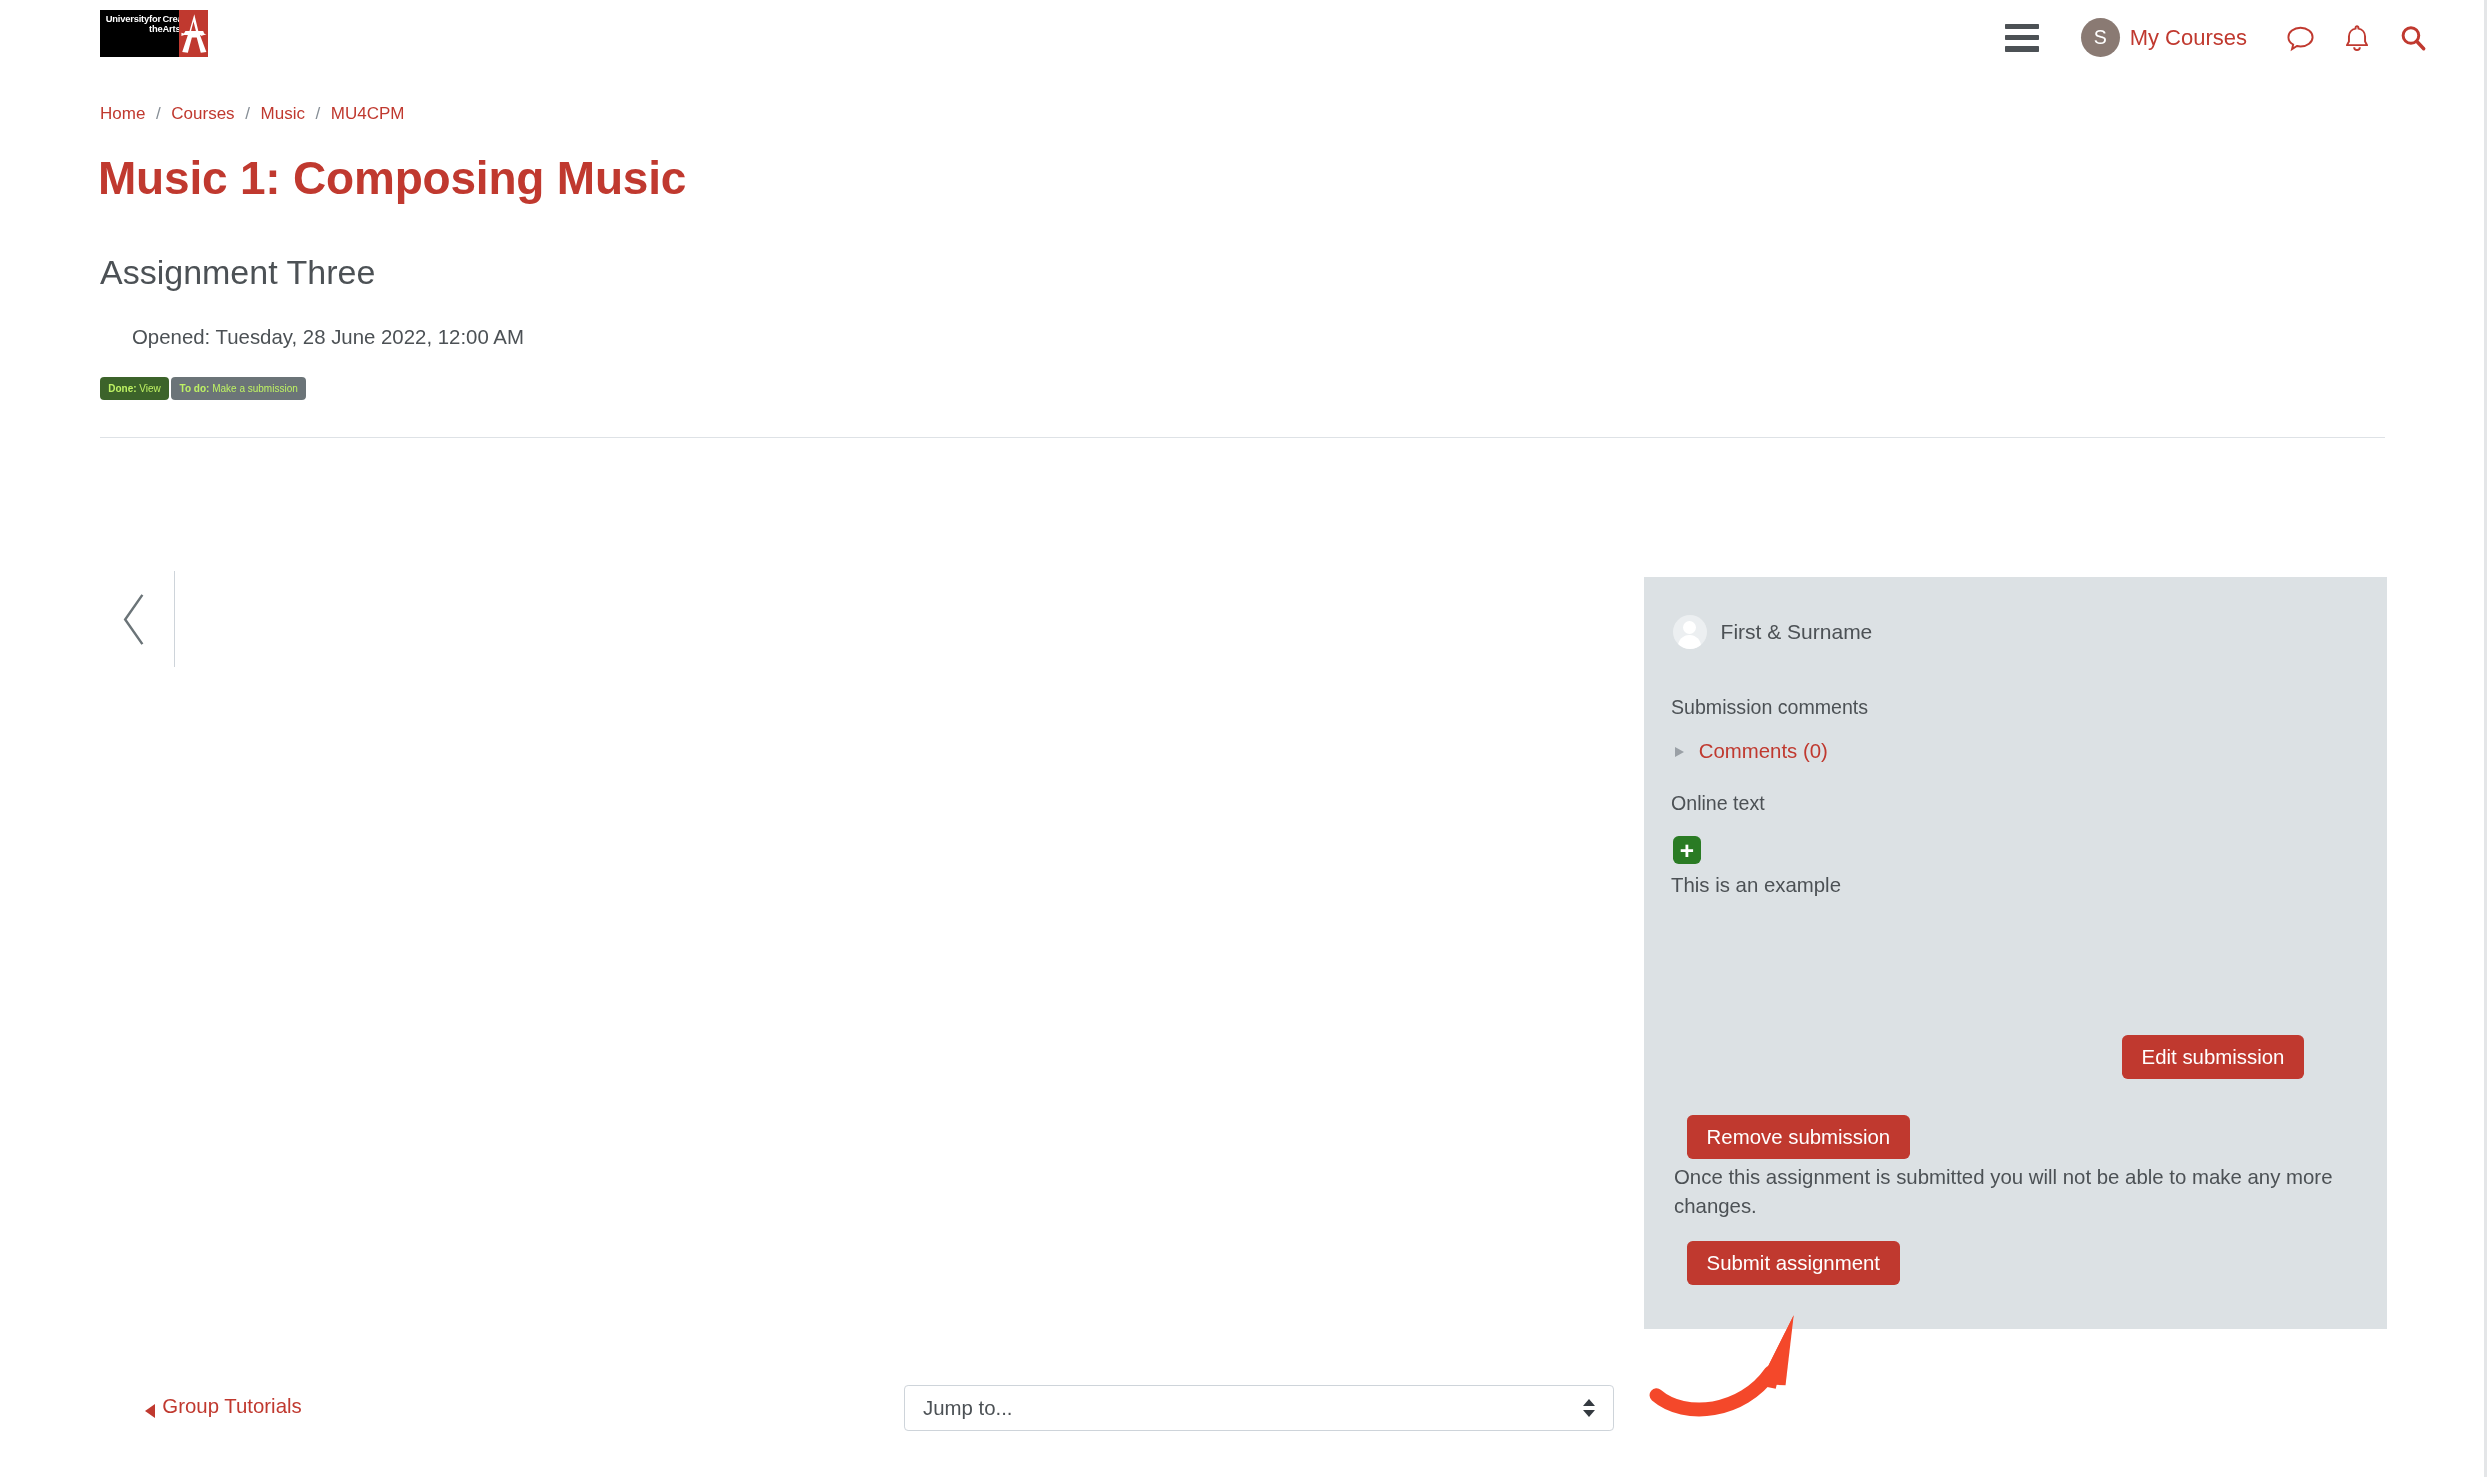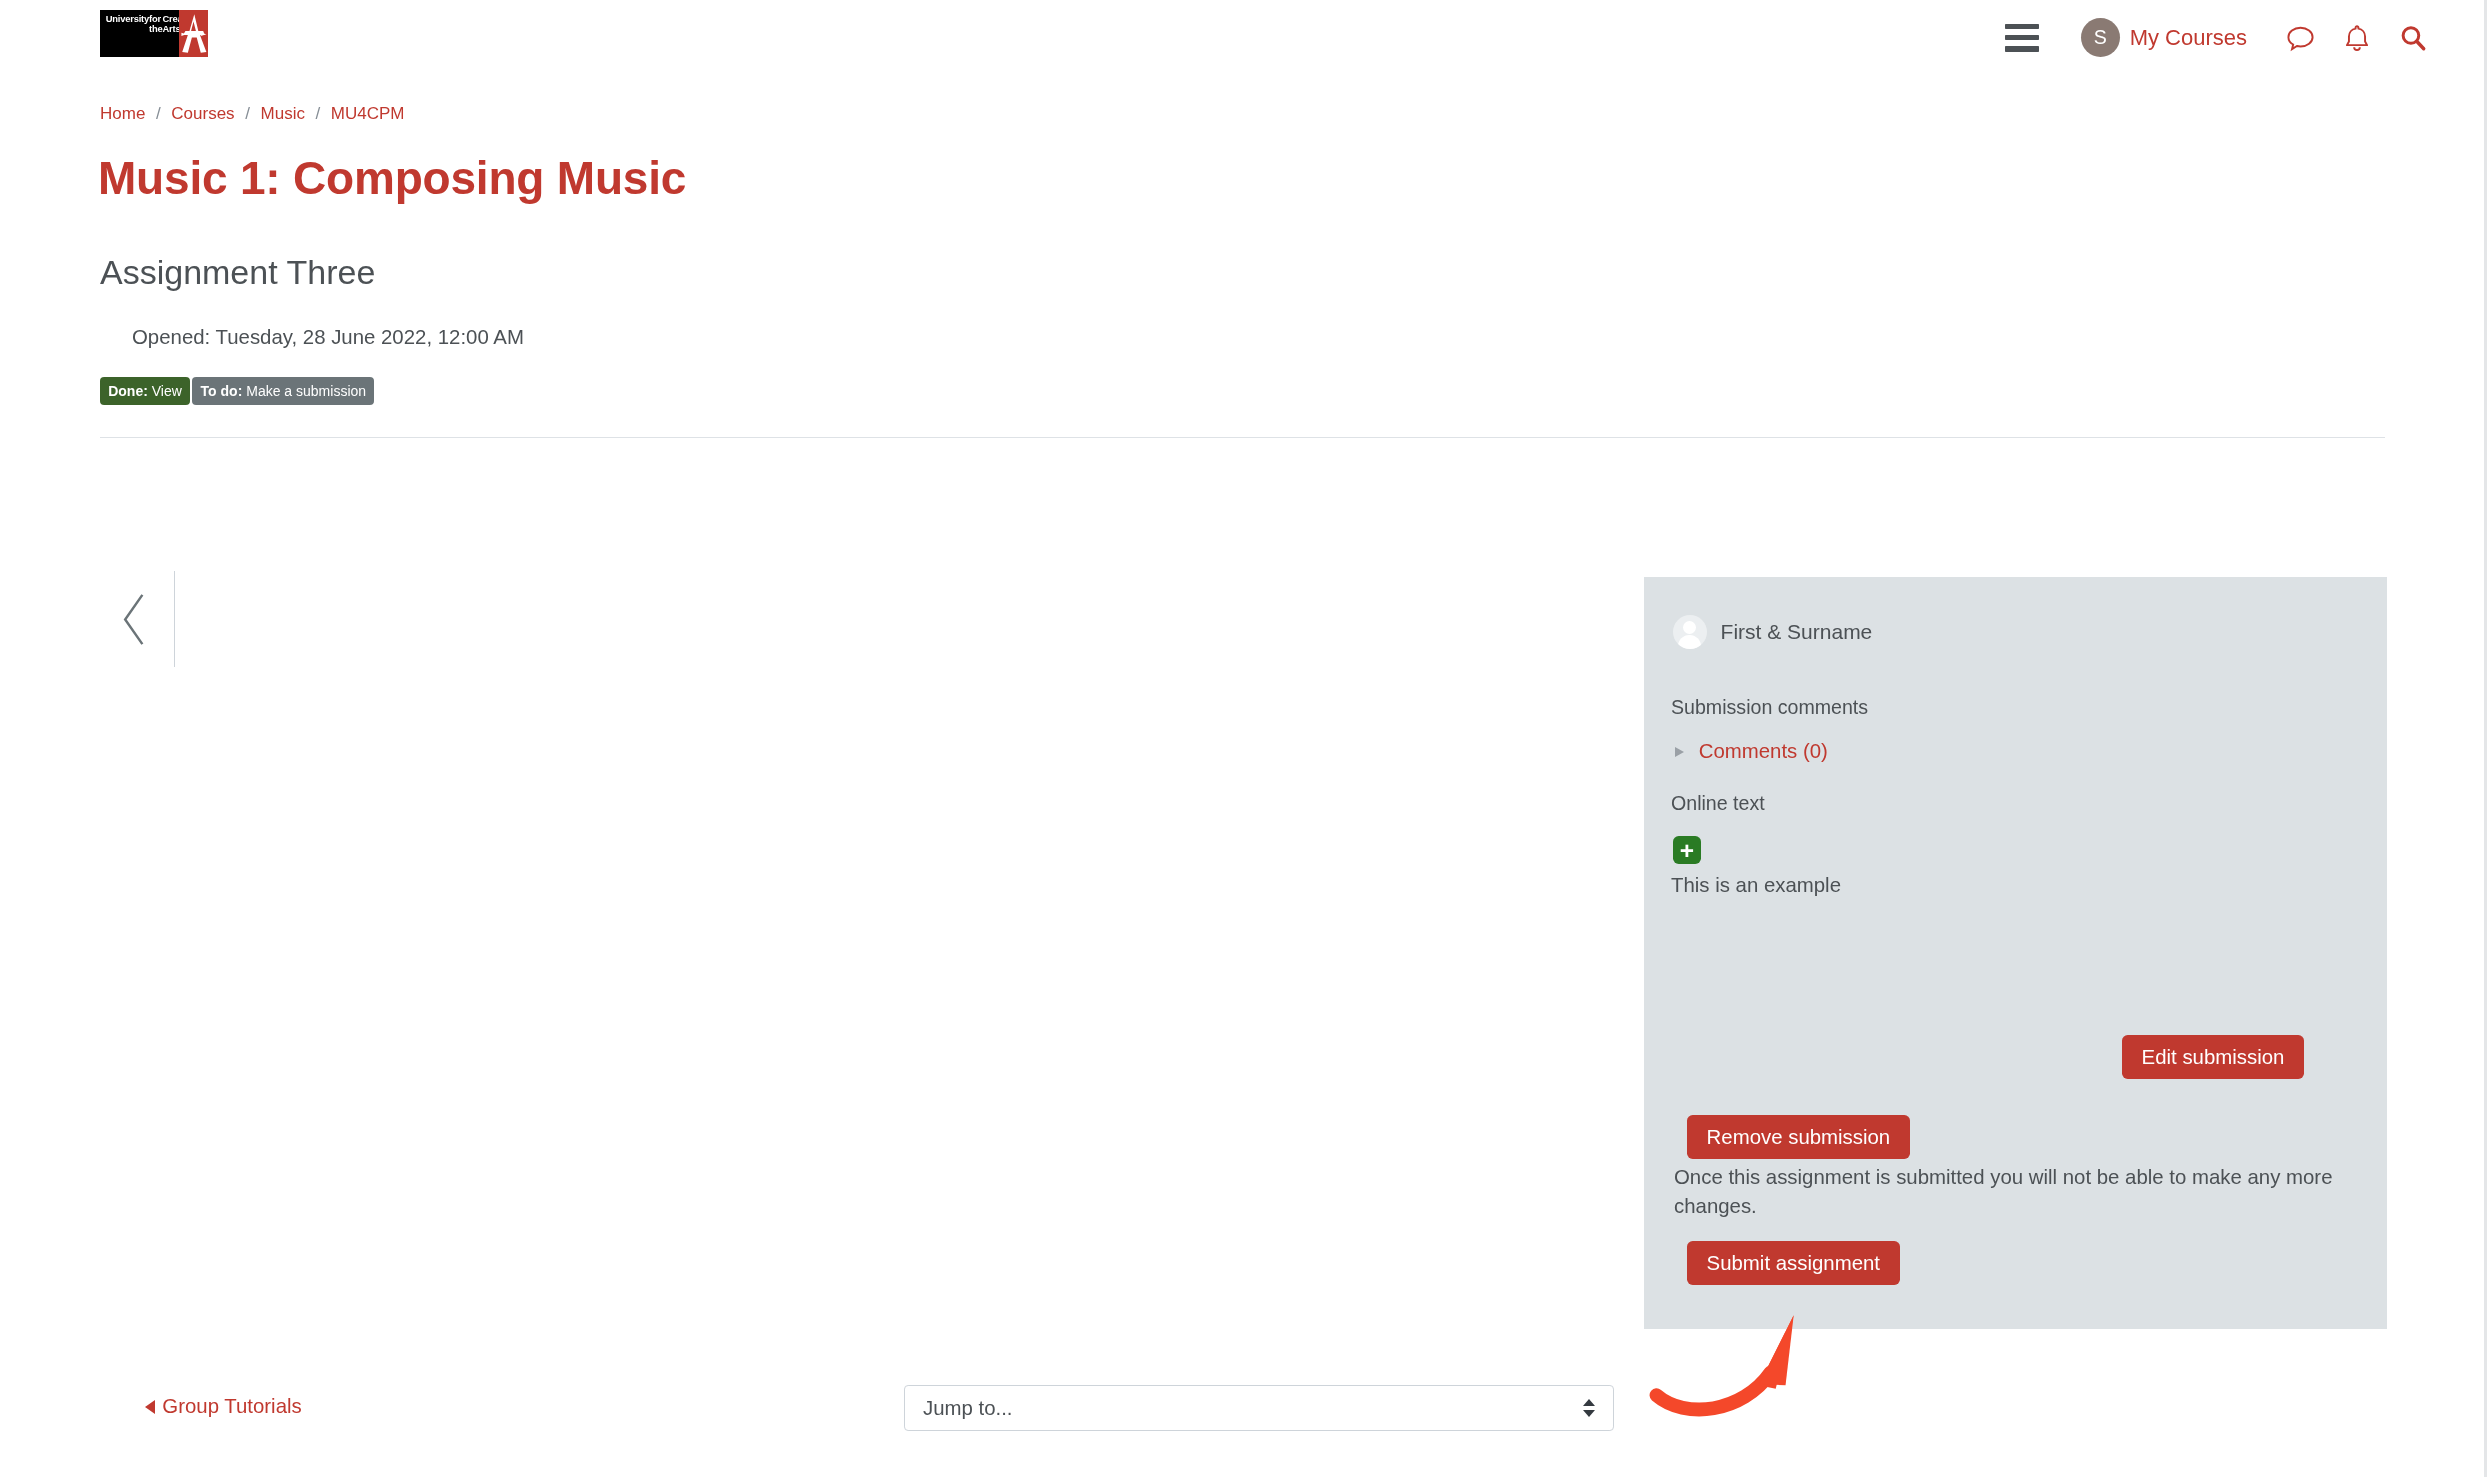--- a/index.html
+++ b/index.html
@@ -139,22 +139,22 @@
   .opened-line b { font-weight: normal; margin-left: 32px; }
 
   .badges {
     position: absolute;
     top: 377px;
     left: 100px;
     display: flex;
     gap: 2.4px;
   }
   .badge {
-    font-size: 14px;
-    color: #ffffff;
+    font-size: 10px;
+    color: #bef264;
     padding: 5.7px 8.2px 6.5px 8.2px;
     border-radius: 4.1px;
     white-space: nowrap;
   }
   .badge-done { background: #3c632a; }
   .badge-todo { background: #6b7478; }
   .badge b { font-weight: bold; }
 
   .hr-main {
     position: absolute;
@@ -303,21 +303,21 @@
     line-height: 28.6px;
   }
 
   
   .arrow-svg { position: absolute; left: 1534px; top: 1297px; pointer-events: none; }
 
   
   .foot-prev {
     position: absolute;
     top: 1395px; left: 145px;
-    display: flex; align-items: center; gap: 7.3px;
+    display: flex; align-items: flex-end; gap: 7.3px;
     color: #c0392f; font-size: 20.4px; cursor: pointer;
   }
   .tri-left {
     width: 0; height: 0;
     border-right: 10.6px solid #c0392f;
     border-top: 7.3px solid transparent;
     border-bottom: 7.3px solid transparent;
   }
   .jump-select {
     position: absolute;

